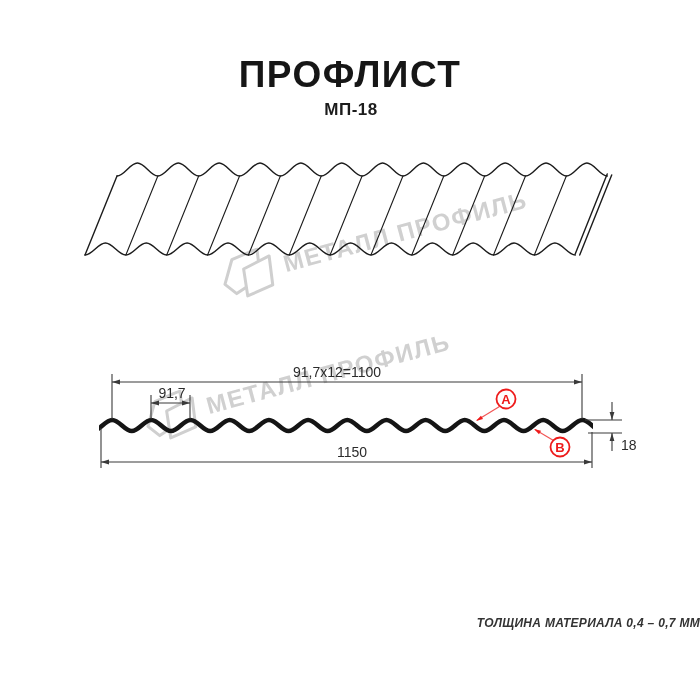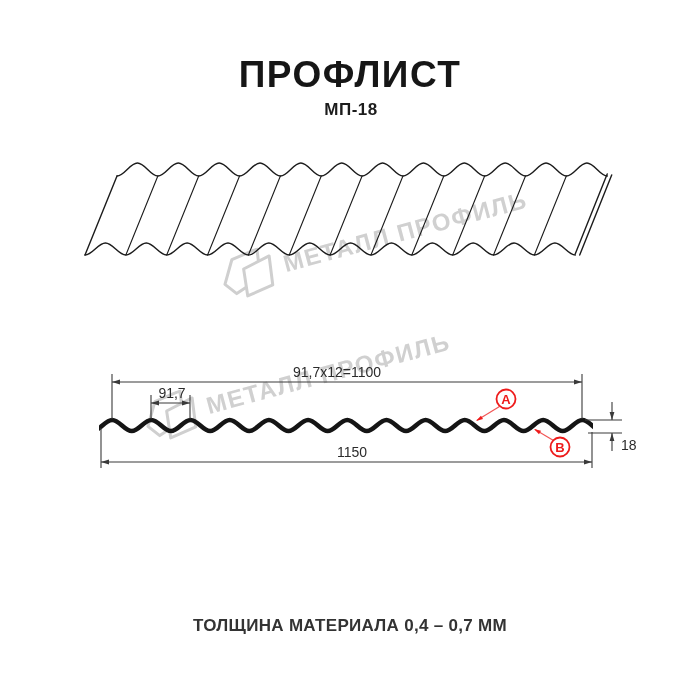--- a/index.html
+++ b/index.html
@@ -9,22 +9,22 @@
   }
   .page-title{
     position:absolute;top:54px;left:0;width:700px;text-align:center;
     font-size:37px;font-weight:bold;letter-spacing:1.5px;color:#161616;
   }
   .page-subtitle{
     position:absolute;top:100px;left:1px;width:700px;text-align:center;
     font-size:17px;font-weight:bold;letter-spacing:.5px;color:#1c1c1c;
   }
   .footer-note{
-    position:absolute;top:616px;left:0;width:700px;text-align:center;
-    font-size:17px;font-weight:bold;letter-spacing:.3px;color:#333333;
+    position:absolute;top:616px;left:0;width:700px;text-align:right;
+    font-size:12px;font-weight:bold;letter-spacing:.3px;color:#333333;font-style:italic;
   }
   .watermark{
     position:absolute;display:flex;align-items:center;gap:8px;
     transform:rotate(-15deg);transform-origin:left center;
     color:#d0d0d0;font-weight:bold;font-size:24px;letter-spacing:1.5px;
     white-space:nowrap;z-index:1;user-select:none;
   }
   .watermark .wm-logo{flex:0 0 auto;}
   #wm-1{left:222px;top:258px;}
   #wm-2{left:145px;top:400px;}

